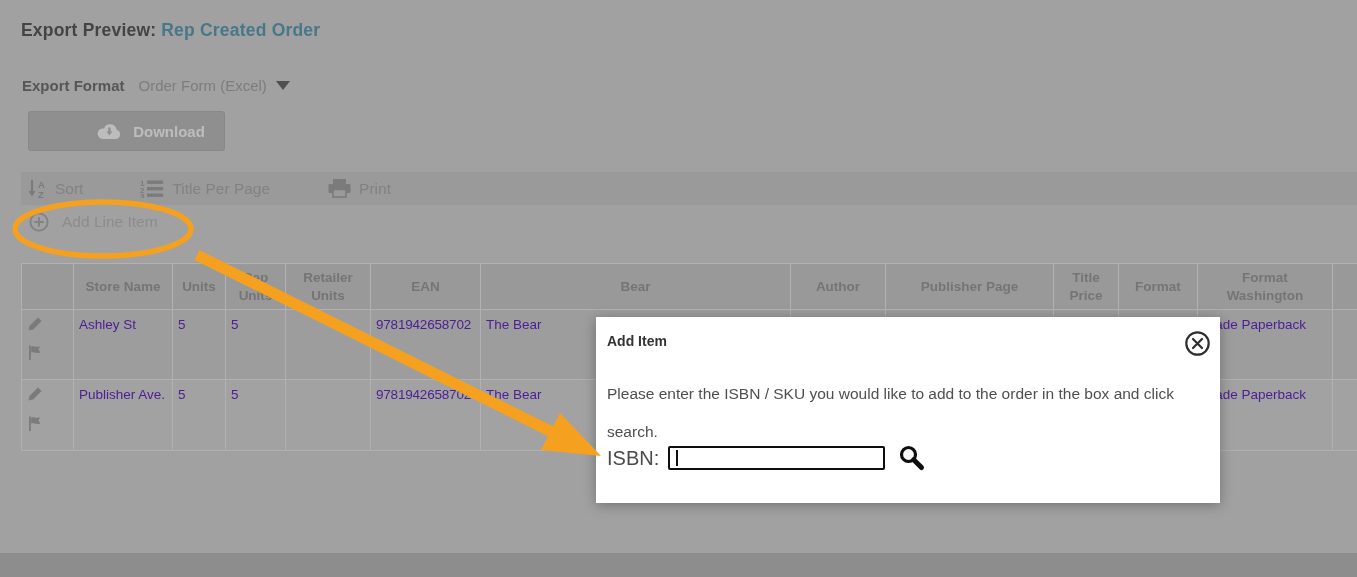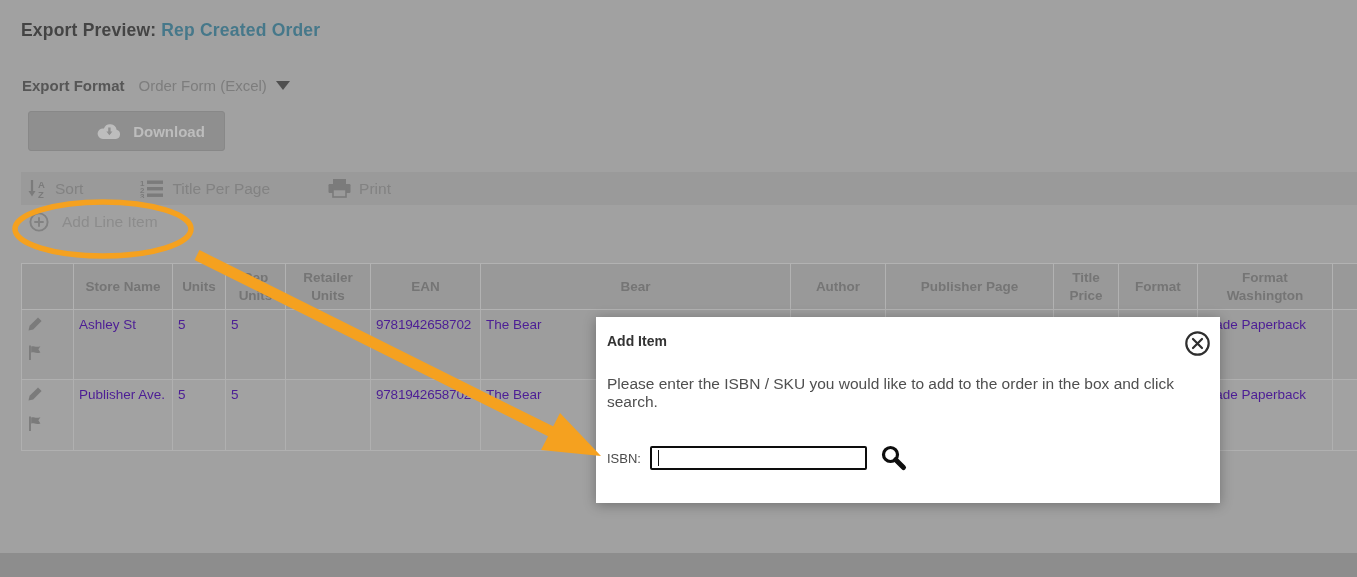--- a/index.html
+++ b/index.html
@@ -42,24 +42,24 @@
   tr.drow{height:64px;}
   td.actions{padding-left:7px;padding-top:8px;}
   td.actions .ic{display:block;margin-bottom:7px;cursor:pointer;}
   td.c-ean{padding-left:4px;letter-spacing:-0.2px;}
 
   
   .modal{position:absolute;left:596px;top:317px;width:624px;height:186px;background:#FFFFFF;
          box-shadow:0 2px 12px rgba(0,0,0,0.30);z-index:40;}
   .modal-title{position:absolute;left:11px;top:16px;font-size:14px;font-weight:bold;color:#333;}
   .modal-close{position:absolute;right:8px;top:12px;cursor:pointer;line-height:0;}
-  .modal-body{position:absolute;left:11px;top:58px;width:592px;font-size:15.5px;color:#4F4F4F;line-height:18px;}
+  .modal-body{position:absolute;left:11px;top:58px;width:592px;font-size:15.5px;color:#4F4F4F;line-height:38px;}
   .isbn-row{position:absolute;left:11px;top:438px;display:flex;align-items:center;}
   .isbn-row{top:127px;}
-  .isbn-label{font-size:13px;color:#4A4A4A;margin-right:9px;}
+  .isbn-label{font-size:20px;color:#4A4A4A;margin-right:9px;}
   .isbn-wrap{position:relative;line-height:0;}
   .isbn-input{width:205px;height:20px;border:2px solid #0d0d0d;border-radius:2px;padding:0 4px;
               font-size:14px;font-family:"Liberation Sans",sans-serif;outline:none;}
   .isbn-cursor{position:absolute;left:8px;top:4px;width:1.5px;height:16px;background:#111;}
   .search-btn{margin-left:13px;cursor:pointer;line-height:0;}
 
   
   .annotation{position:absolute;left:0;top:0;z-index:50;pointer-events:none;}
 </style>
 </head>

